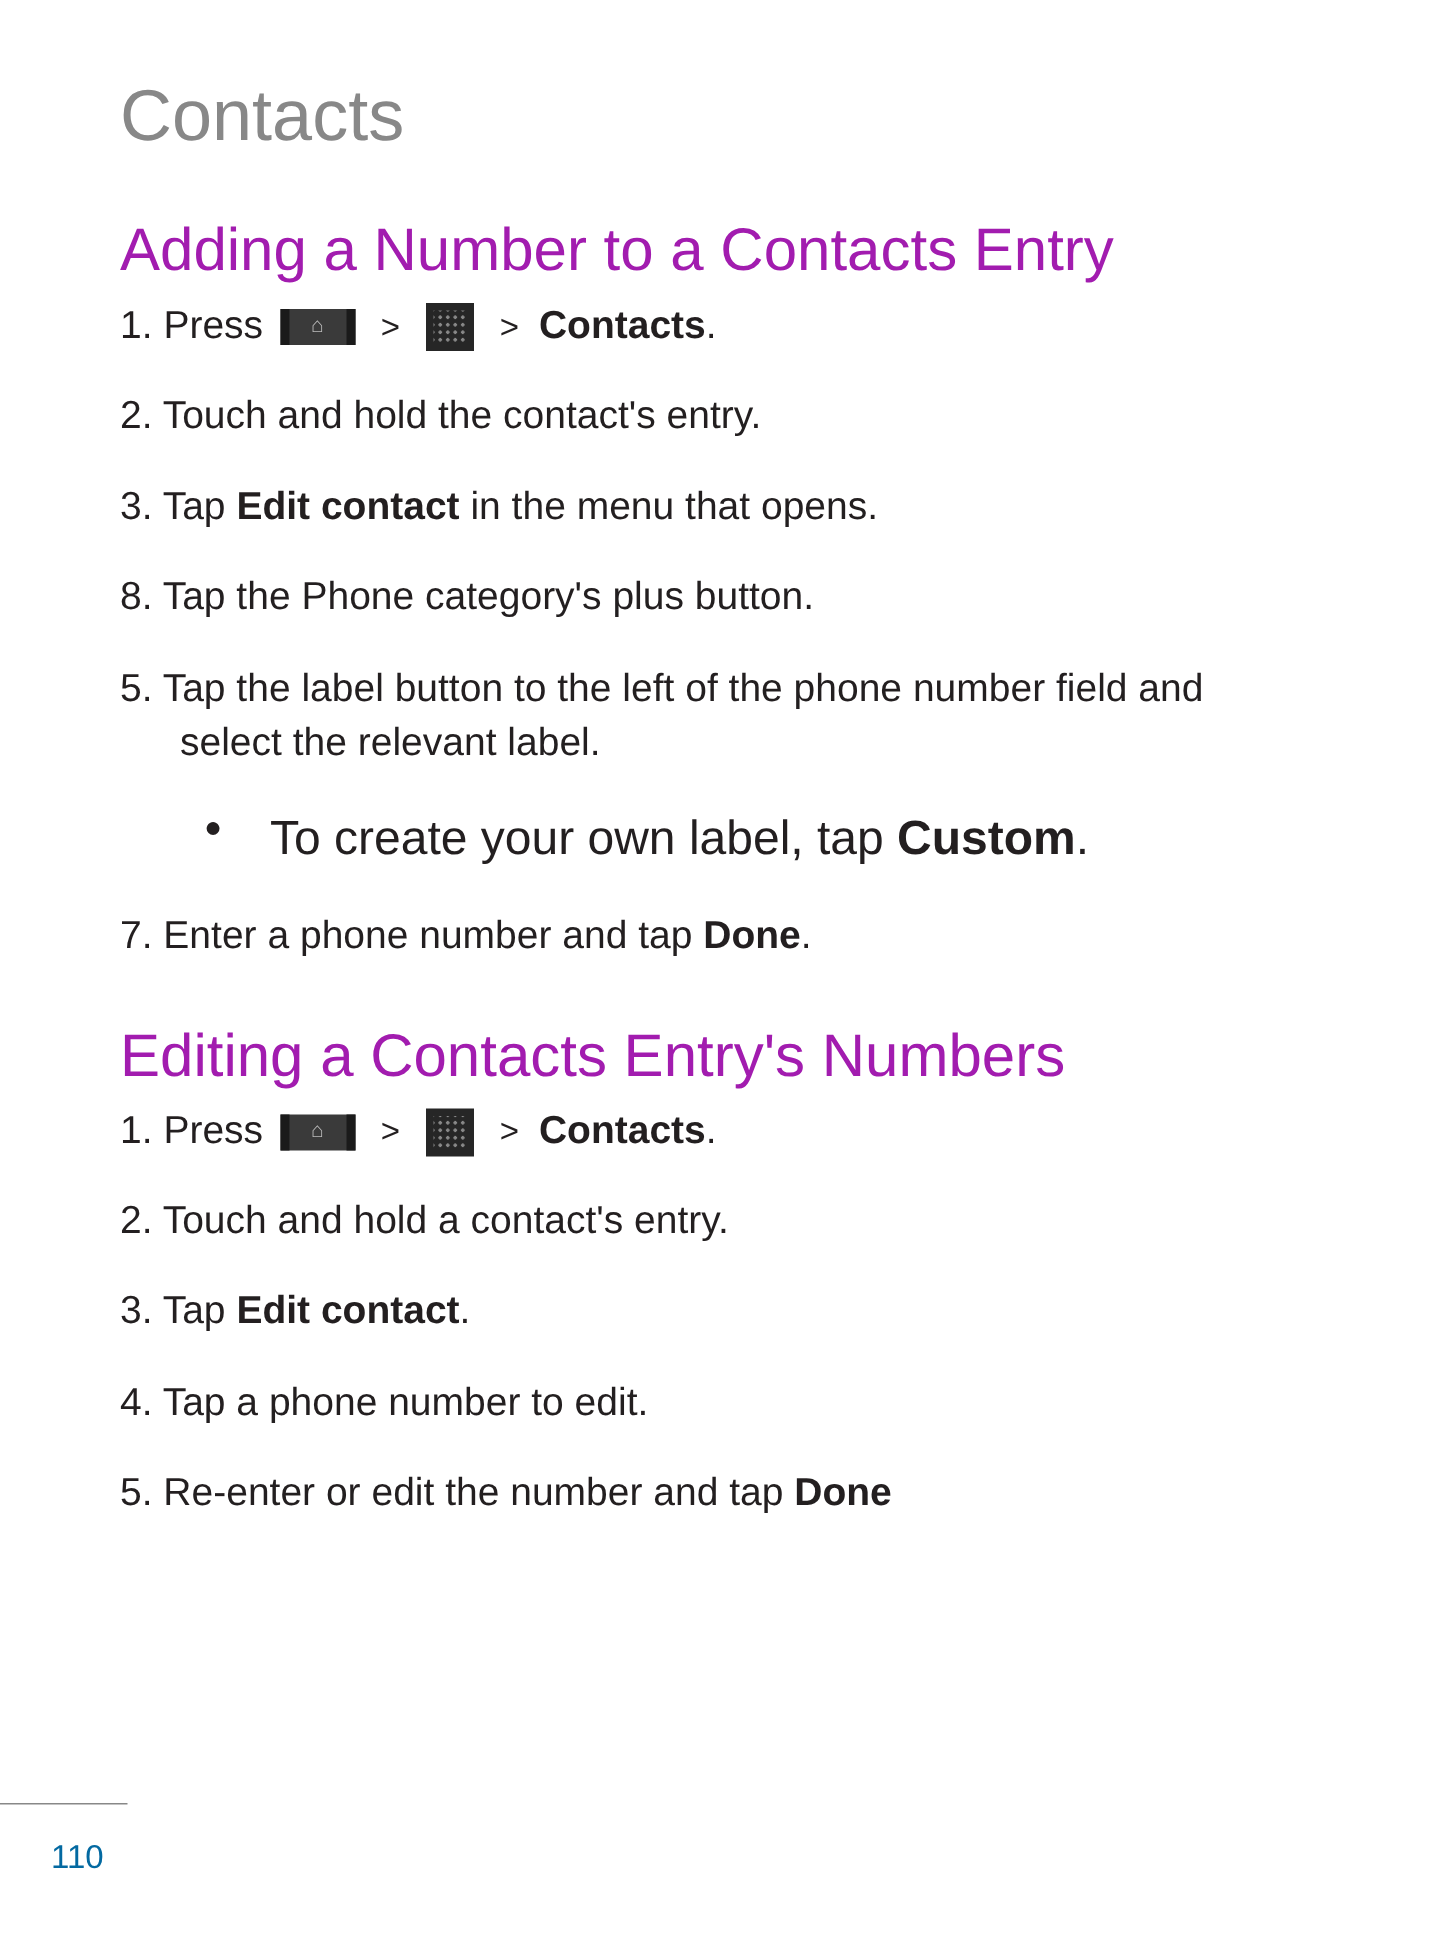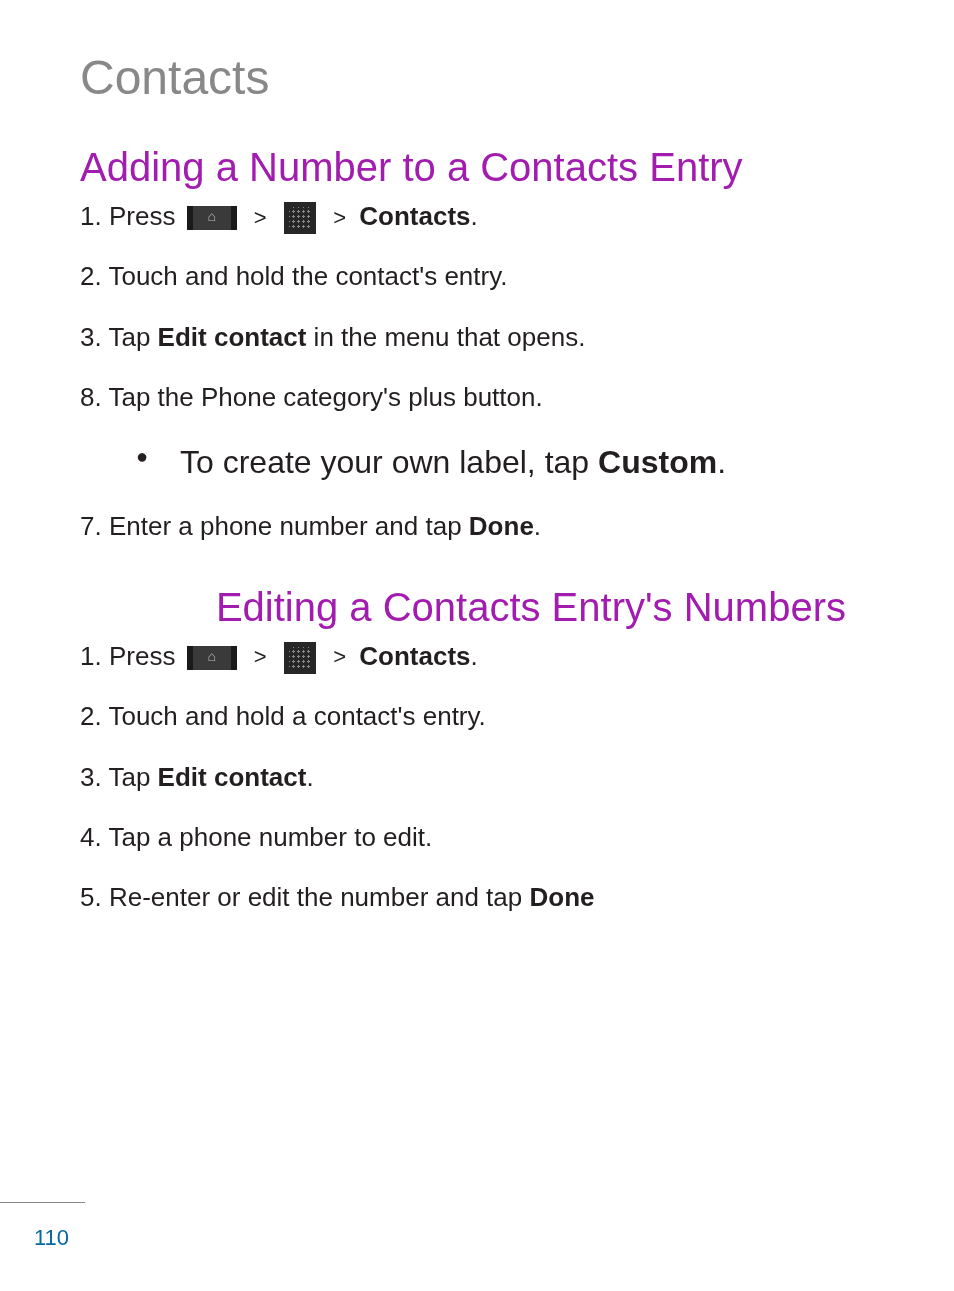--- a/index.html
+++ b/index.html
@@ -7,21 +7,21 @@
     margin: 0;
     padding: 0;
     width: 954px;
     height: 1291px;
     font-family: "Segoe UI", "Helvetica Neue", Arial, sans-serif;
     background: #ffffff;
     color: #231f20;
     position: relative;
   }
   .page {
-    padding: 50px 108px 0 80px;
+    padding: 50px 80px 0 80px;
   }
   .page-title {
     font-size: 48px;
     font-weight: 300;
     color: #888888;
     margin: 0 0 40px 0;
     font-family: "Segoe UI Light", "Helvetica Neue Light", Arial, sans-serif;
   }
   .section-heading {
     font-size: 40px;
@@ -97,21 +97,21 @@
     color: #231f20;
   }
   .bullet-item::before {
     content: "●";
     position: absolute;
     left: 56px;
     top: 2px;
     font-size: 20px;
     color: #231f20;
   }
-  .sec2 { margin-top: 40px; text-align: right; }
+  .sec2 { margin-top: 40px; }
   .footer-line {
     position: absolute;
     left: 0;
     bottom: 88px;
     width: 85px;
     border-top: 1px solid #888;
   }
   .page-number {
     position: absolute;
     left: 34px;
@@ -140,20 +140,21 @@
   </p>
 
   <p class="step">2. Touch and hold the contact's entry.</p>
 
   <p class="step">
     <span>3. Tap </span><span class="bold">Edit contact</span><span> in the menu that opens.</span>
   </p>
 
   <p class="step">8. Tap the Phone category's plus button.</p>
 
+  <p class="step">5. Tap the label button to the left of the phone number field and select the relevant label.</p>
 
   <p class="bullet-item">
     <span>To create your own label, tap </span><span class="bold">Custom</span><span>.</span>
   </p>
 
   <p class="step">
     <span>7. Enter a phone number and tap </span><span class="bold">Done</span><span>.</span>
   </p>
 
   <h2 class="section-heading sec2">Editing a Contacts Entry's Numbers</h2>

